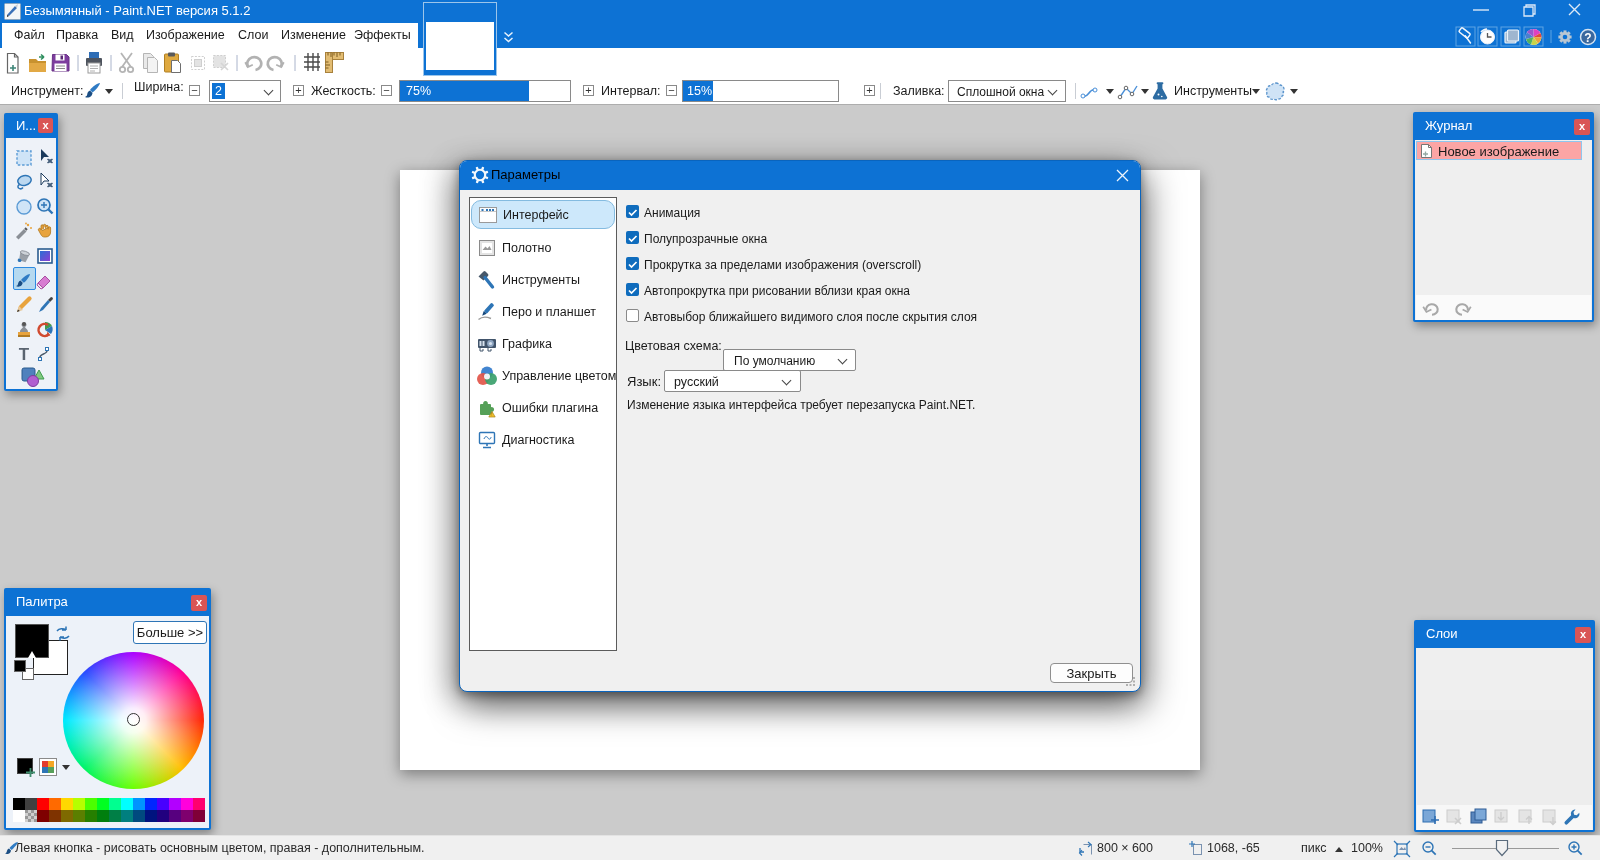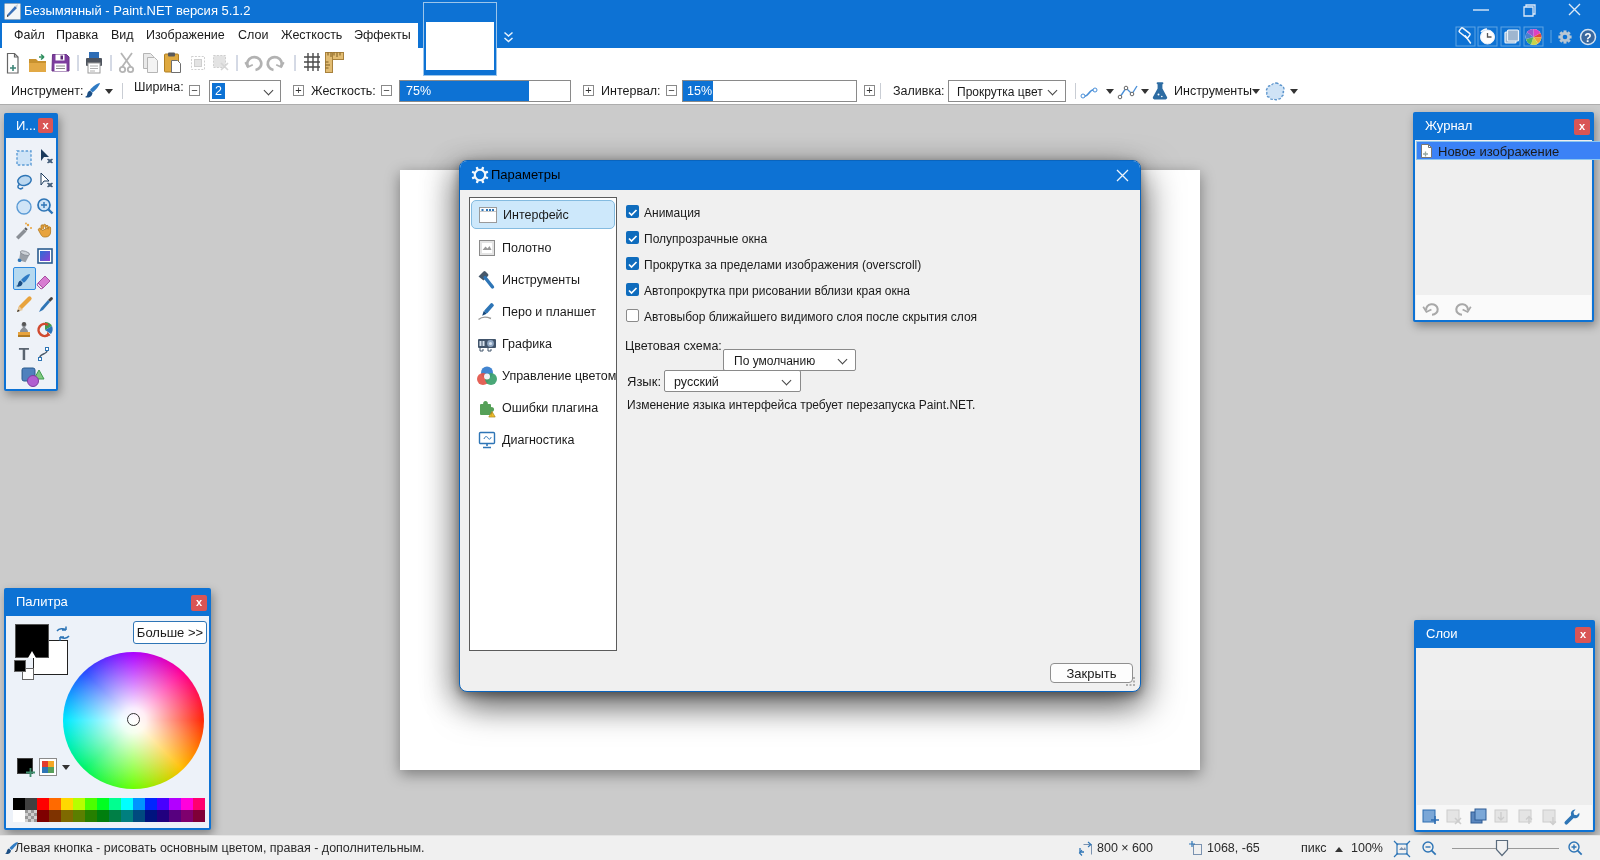--- a/index.html
+++ b/index.html
@@ -22,21 +22,21 @@
 
 .fwin{position:absolute;border:2px solid #0d72d4;border-radius:2px;background:#efefef;box-shadow:2px 4px 10px rgba(0,0,0,.35)}
 .ftitle{position:absolute;left:0;top:0;right:0;height:26px;background:#0d72d4;color:#fff;font-size:13px}
 .ftxt{position:absolute;left:10px;top:4px}
 .fx{position:absolute;width:16px;height:16px;background:#d95555;border-radius:2px;color:#fff;font-size:11px;font-weight:bold;text-align:center;line-height:15px;top:5px;right:2px}
 
 #dlg{left:459px;top:160px;width:682px;height:532px;background:#f0f0f0;border:1px solid #0a64bd;border-radius:8px;box-shadow:6px 14px 34px rgba(0,0,0,.5),-10px 8px 30px rgba(0,0,0,.3),0 3px 10px rgba(0,0,0,.35)}
 #dlgtitle{left:0;top:0;right:0;height:29px;background:#0d72d4;border-radius:7px 7px 0 0}
 #navbox{left:9px;top:36px;width:148px;height:454px;background:#fff;border:1px solid #5b5b5b}
 .navitem{position:absolute;left:1px;width:144px;height:29px}
-.navitem.sel{background:#cde8fb;border:1px solid #84bbe0;border-radius:5px}
+.navitem.sel{background:#cde8fb;border:1px solid #84bbe0;border-radius:10px}
 .navtxt{position:absolute;left:31px;top:7px;font-size:12.5px;color:#1a1a1a;white-space:nowrap}
 .navico{position:absolute;left:5px;top:3px;width:22px;height:22px}
 .cbrow{position:absolute;left:166px;height:14px}
 .cb{position:absolute;left:0;top:0;width:13px;height:13px;border-radius:2px}
 .cb.on{background:#0f6cbd}
 .cb.off{background:#fff;border:1px solid #8a8a8a}
 .cbt{position:absolute;left:18px;top:1px;font-size:12px;color:#1a1a1a;white-space:nowrap}
 
 #status{left:0;top:835px;width:1600px;height:25px;background:#f0f0f0;border-top:1px solid #e3e3e3}
 .stxt{position:absolute;font-size:12.5px;color:#2a2a2a;white-space:nowrap;top:5px}
@@ -63,21 +63,21 @@
     </svg>
   </div>
 
   <div class="a" id="menuband">
     <div class="a" id="menuwhite">
       <div class="mitem" style="left:12px">Файл</div>
       <div class="mitem" style="left:54px">Правка</div>
       <div class="mitem" style="left:109px">Вид</div>
       <div class="mitem" style="left:144px">Изображение</div>
       <div class="mitem" style="left:236px">Слои</div>
-      <div class="mitem" style="left:279px">Жесткость</div>
+      <div class="mitem" style="left:279px">Изменение</div>
       <div class="mitem" style="left:352px">Эффекты</div>
     </div>
 
     <svg class="a" style="left:1455px;top:3px" width="145px" height="21" viewBox="0 0 145 21">
       <rect x="1" y="1" width="19" height="19" fill="none" stroke="#5fa4e3"></rect>
       <rect x="23" y="1" width="19" height="19" fill="none" stroke="#5fa4e3"></rect>
       <rect x="46" y="1" width="19" height="19" fill="none" stroke="#5fa4e3"></rect>
       <rect x="69" y="1" width="19" height="19" fill="none" stroke="#5fa4e3"></rect>
 
       <g stroke="#f2f7fc" fill="none" stroke-width="1.5" stroke-linecap="round">
@@ -233,29 +233,29 @@
     <div class="spin" style="left:293px">+</div>
     <div class="lbl" style="left:311px;top:6px">Жесткость:</div>
     <div class="spin" style="left:381px">−</div>
     <div class="combo" style="left:399px;width:172px">
       <div class="a" style="left:0;top:0;width:129px;height:20px;background:#0d72d4"></div>
       <div class="a" style="left:6px;top:3px;font-size:12.5px;color:#fff">75%</div>
     </div>
     <div class="spin" style="left:583px">+</div>
     <div class="lbl" style="left:601px;top:6px">Интервал:</div>
     <div class="spin" style="left:666px">−</div>
-    <div class="combo" style="left:682px;width:175px">
+    <div class="combo" style="left:682px;width:157px">
       <div class="a" style="left:0;top:0;width:30px;height:20px;background:#0d72d4"></div>
       <div class="a" style="left:4px;top:3px;font-size:12.5px;color:#fff">15%</div>
     </div>
     <div class="spin" style="left:864px">+</div>
     <div class="vsep" style="left:880px"></div>
     <div class="lbl" style="left:893px;top:6px">Заливка:</div>
     <div class="combo" style="left:948px;width:118px">
-      <div class="a" style="left:8px;top:4px;font-size:12px;color:#1a1a1a">Прокрутка цвет</div>
+      <div class="a" style="left:8px;top:4px;font-size:12px;color:#1a1a1a">Сплошной окна</div>
       <div class="chev" style="right:9px;top:6px"></div>
     </div>
     <div class="vsep" style="left:1075px"></div>
     <svg class="a" style="left:1080px;top:4px" width="22" height="20" viewBox="0 0 22 20">
         <path d="M3 14 c5 3 6 -8 12 -6" fill="none" stroke="#4a90d9" stroke-width="1.6"></path>
         <circle cx="3" cy="14" r="2" fill="#fff" stroke="#4a90d9"></circle>
         <circle cx="15" cy="8" r="2" fill="#fff" stroke="#4a90d9"></circle>
       </svg>
     <div class="tri" style="left:1106px;top:11px"></div>
     <svg class="a" style="left:1117px;top:4px" width="22" height="20" viewBox="0 0 22 20">
@@ -428,21 +428,21 @@
           <rect x="0" y="7" width="2" height="2"></rect>
         </g>
       </svg>
   </div>
 
   <div class="fwin" style="left:1413px;top:112px;width:181px;height:210px">
     <div class="ftitle">
         <div class="ftxt">Журнал</div>
         <div class="fx">x</div>
       </div>
-    <div class="a" style="left:1px;top:27px;width:185px;height:19px;background:#3b82f6;border:1px solid #8ec6ee">
+    <div class="a" style="left:1px;top:27px;width:166px;height:19px;background:#fca5a5;border:1px solid #8ec6ee">
       <svg class="a" style="left:2px;top:1px" width="16" height="16" viewBox="0 0 16 16">
           <path d="M2.5 1.5 h7 l3 3 v10 h-10 z" fill="#fff" stroke="#777"></path>
           <path d="M9.5 1.5 v3 h3" fill="none" stroke="#777"></path>
           <path d="M4 11 h5 M6.5 8.5 v5" stroke="#95a8a4" stroke-width="1.3"></path>
         </svg>
       <div class="a" style="left:21px;top:2px;font-size:13px;color:#1a1a1a">Новое изображение</div>
     </div>
     <div class="a" style="left:1px;top:46px;width:175px;height:135px;background:#efefef"></div>
     <div class="a" style="left:1px;top:181px;width:175px;height:25px;background:#fafafa">
       <svg class="a" style="left:6px;top:4px" width="50" height="17" viewBox="0 0 50 17">

